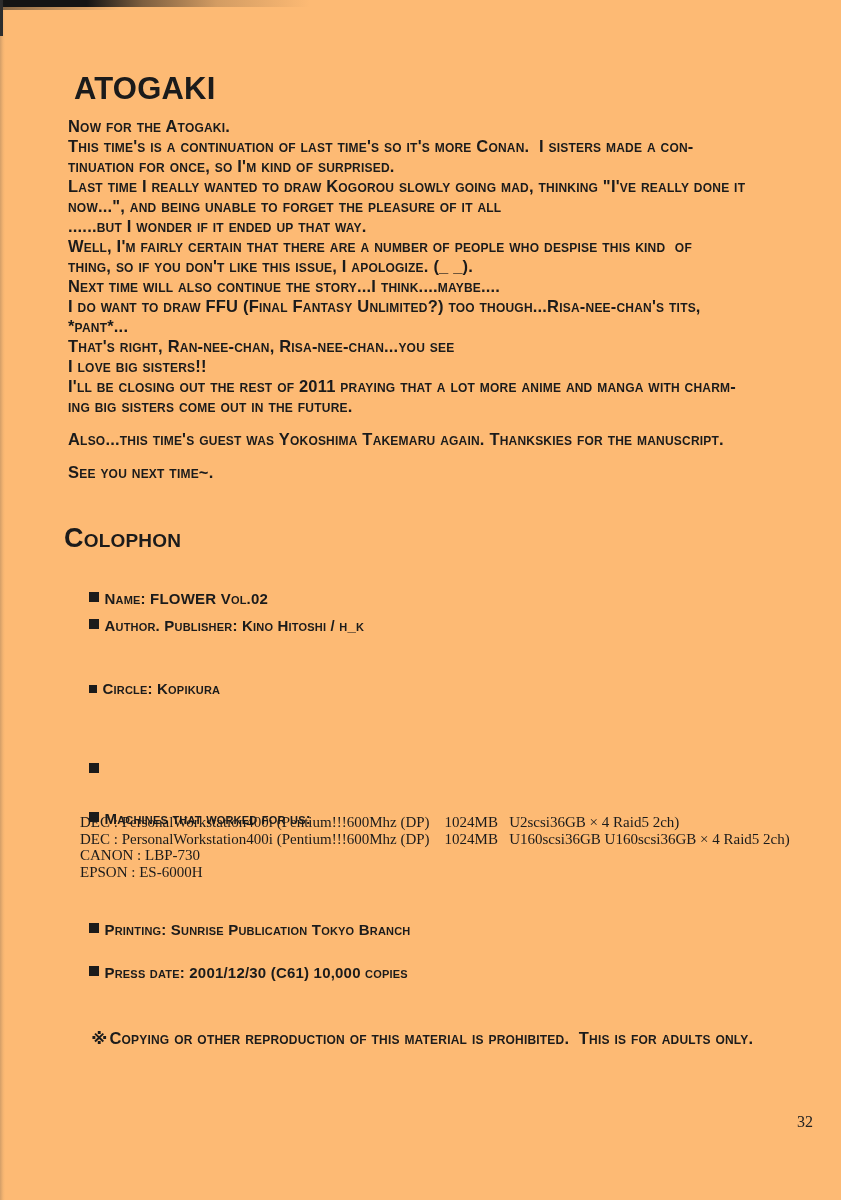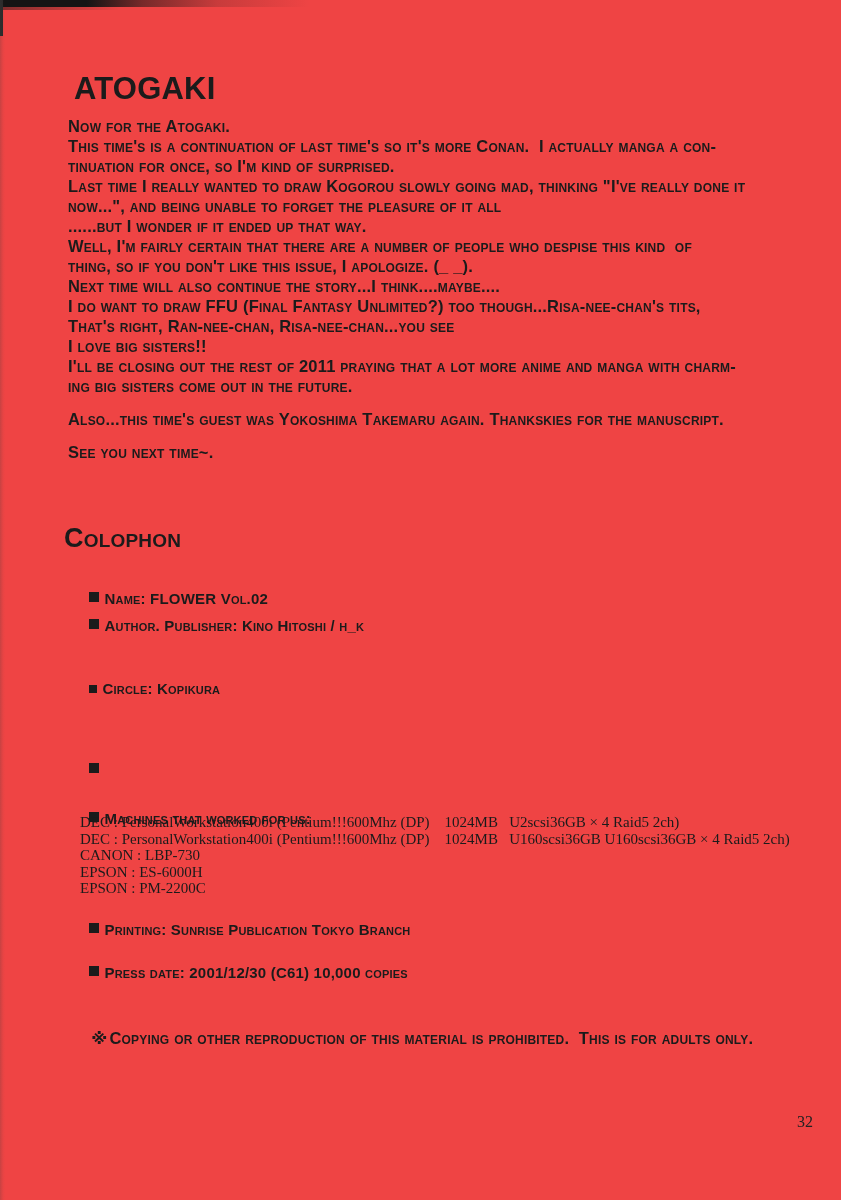--- a/index.html
+++ b/index.html
@@ -1,20 +1,20 @@
 <!DOCTYPE html>
 <html><head>
 <meta charset="utf-8">
 <style>
   html, body { margin: 0; padding: 0; background: #e8e8e6; }
   .scan-page {
     position: relative;
     width: 841px;
     height: 1200px;
-    background: #ef4444;
+    background: #fdba74;
     overflow: hidden;
     color: #1b1b1b;
     font-family: "Liberation Sans", "DejaVu Sans", sans-serif;
   }
   
   .artifact-top-bar {
     position: absolute; left: 0; top: 0; width: 310px; height: 7px;
     background: linear-gradient(to right, #141414 0%, #141414 28%, rgba(20,20,20,0.55) 46%, rgba(20,20,20,0.18) 70%, rgba(20,20,20,0) 100%);
   }
   .artifact-top-smudge {
@@ -78,29 +78,30 @@
 
   <div class="artifact-top-bar"></div>
   <div class="artifact-top-smudge"></div>
   <div class="artifact-left-tick"></div>
   <div class="artifact-left-edge"></div>
 
   <h1 class="page-title comic">ATOGAKI</h1>
 
   <div class="body-text comic">
     <div class="tline">Now for the Atogaki.</div>
-    <div class="tline">This time's is a continuation of last time's so it's more Conan.  I actually manga a con-</div>
+    <div class="tline">This time's is a continuation of last time's so it's more Conan.  I sisters made a con-</div>
     <div class="tline">tinuation for once, so I'm kind of surprised.</div>
     <div class="tline">Last time I really wanted to draw Kogorou slowly going mad, thinking "I've really done it</div>
     <div class="tline">now...", and being unable to forget the pleasure of it all</div>
     <div class="tline">......but I wonder if it ended up that way.</div>
     <div class="tline">Well, I'm fairly certain that there are a number of people who despise this kind  of</div>
     <div class="tline">thing, so if you don't like this issue, I apologize. (_ _).</div>
     <div class="tline">Next time will also continue the story...I think....maybe....</div>
     <div class="tline">I do want to draw FFU (Final Fantasy Unlimited?) too though...Risa-nee-chan's tits,</div>
+    <div class="tline">*pant*...</div>
     <div class="tline">That's right, Ran-nee-chan, Risa-nee-chan...you see</div>
     <div class="tline">I love big sisters!!</div>
     <div class="tline">I'll be closing out the rest of 2011 praying that a lot more anime and manga with charm-</div>
     <div class="tline">ing big sisters come out in the future.</div>
     <div class="spacer"></div>
     <div class="tline">Also...this time's guest was Yokoshima Takemaru again. Thankskies for the manuscript.</div>
     <div class="spacer"></div>
     <div class="tline">See you next time~.</div>
   </div>
 
@@ -122,21 +123,20 @@
 
   <div class="c-item comic" style="top:786px">
     <span class="bullet"></span><span>Machines that worked for us:</span>
   </div>
 
   <div class="machine-lines">
     <div class="mline">DEC : PersonalWorkstation400i (Pentium!!!600Mhz (DP)    1024MB   U2scsi36GB × 4 Raid5 2ch)</div>
     <div class="mline">DEC : PersonalWorkstation400i (Pentium!!!600Mhz (DP)    1024MB   U160scsi36GB U160scsi36GB × 4 Raid5 2ch)</div>
     <div class="mline">CANON : LBP-730</div>
     <div class="mline">EPSON : ES-6000H</div>
-    <div class="mline">EPSON : PM-2200C</div>
   </div>
 
   <div class="c-item comic" style="top:897px">
     <span class="bullet"></span><span>Printing: Sunrise Publication Tokyo Branch</span>
   </div>
 
   <div class="c-item comic" style="top:940px">
     <span class="bullet"></span><span>Press date: 2001/12/30 (C61) 10,000 copies</span>
   </div>
 

